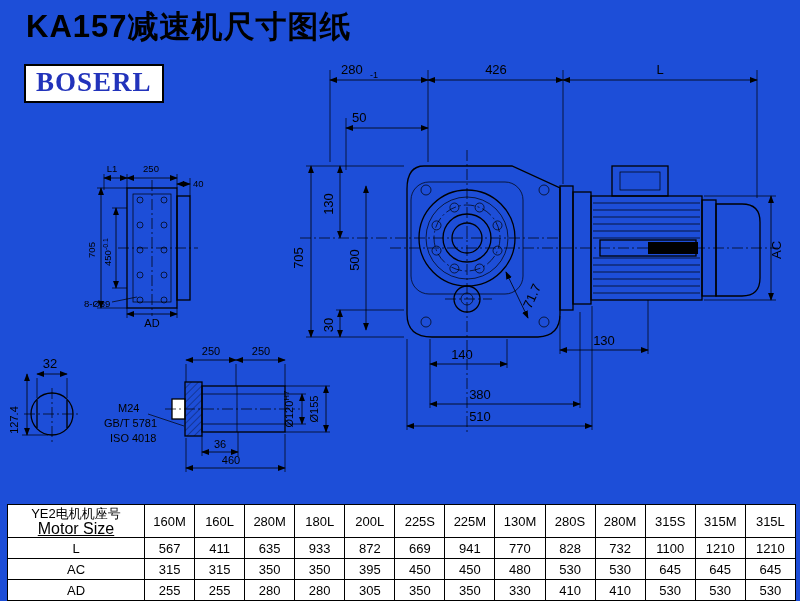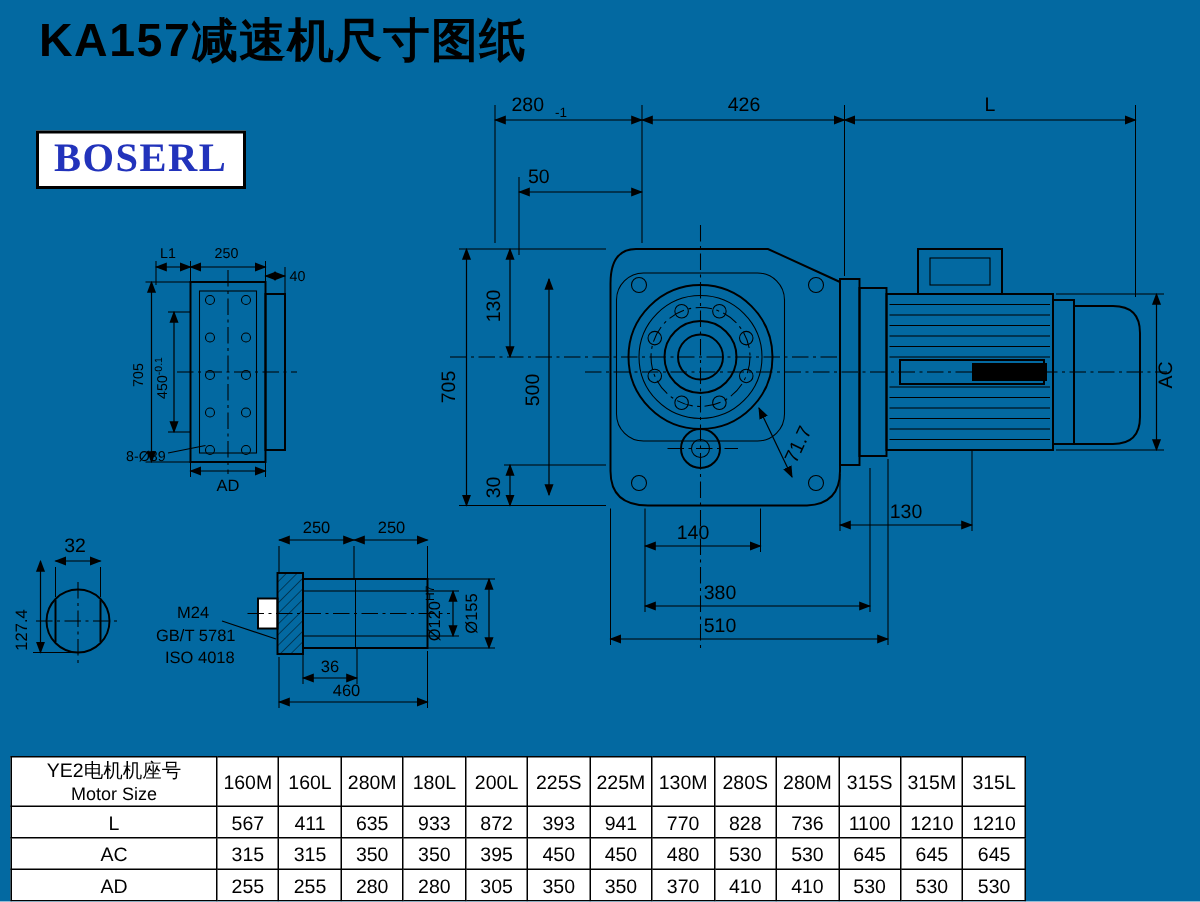--- a/index.html
+++ b/index.html
@@ -1,48 +1,48 @@
 <!DOCTYPE html>
 <html><head>
 <meta charset="utf-8">
 <style>
   * { box-sizing: border-box; }
   html,body { margin:0; padding:0; background:#fff; }
-  .page { position:relative; width:800px; height:601px; background:#0369a1;
+  .page { position:relative; width:800px; height:601px; background:#1d4ed8;
           font-family:"Liberation Sans", sans-serif; overflow:hidden; }
   .title { position:absolute; left:26px; top:6px; font-size:31px; font-weight:bold;
            color:#000; letter-spacing:1px; white-space:nowrap; }
   .logo { position:absolute; left:24px; top:64px; border:2px solid #000; background:#fff;
-          padding:1px 10px 3px 10px;margin-top:23px; }
+          padding:1px 10px 3px 10px; }
   .logo-text { font-family:"Liberation Serif", serif; font-size:27px; font-weight:bold;
                letter-spacing:1px; }
   .drawing { position:absolute; left:0; top:0; }
 
   
   .out  { fill:none; stroke:#000; stroke-width:1.3; }
   .thin { fill:none; stroke:#000; stroke-width:0.7; }
   .dim  { fill:none; stroke:#000; stroke-width:0.8; }
   .ext  { fill:none; stroke:#000; stroke-width:0.7; }
   .cl   { fill:none; stroke:#000; stroke-width:0.7; stroke-dasharray:11 3 2 3; }
   svg text { fill:#000; }
   .t  { font-family:"Liberation Sans", sans-serif; font-size:13px; }
   .tm { font-family:"Liberation Sans", sans-serif; font-size:11px; }
   .tt { font-family:"Liberation Sans", sans-serif; font-size:9.5px; }
   .ts { font-size:9px; }
 
   
-  .dim-table { position:absolute; left:7px; top:504px; width:677px;
+  .dim-table { position:absolute; left:7px; top:504px; width:789px;
                border-collapse:collapse; table-layout:fixed; background:#fff; }
   .dim-table th, .dim-table td { border:1px solid #000; text-align:center; padding:0;
                font-weight:normal; font-size:13px; color:#000; overflow:hidden; }
   .dim-table .label-col { width:137px; }
   .dim-table tr.hdr { height:33px; }
   .dim-table tr.datarow { height:21px; }
   .hdr-line1 { font-size:13px; line-height:16px; }
-  .hdr-line2 { font-size:12px; line-height:14px; }
+  .hdr-line2 { font-size:16px; line-height:14px;text-decoration:underline; }
 </style>
 </head>
 <body>
 
 <div class="page">
 
   <div class="title">KA157减速机尺寸图纸</div>
 
   <div class="logo">
     <span class="logo-text" style="color: rgb(34, 51, 187);">BOSERL</span>
@@ -286,25 +286,25 @@
       <th>315M</th>
       <th>315L</th>
     </tr>
     <tr class="datarow">
       <td>L</td>
       <td>567</td>
       <td>411</td>
       <td>635</td>
       <td>933</td>
       <td>872</td>
-      <td>393</td>
+      <td>669</td>
       <td>941</td>
       <td>770</td>
       <td>828</td>
-      <td>736</td>
+      <td>732</td>
       <td>1100</td>
       <td>1210</td>
       <td>1210</td>
     </tr>
     <tr class="datarow">
       <td>AC</td>
       <td>315</td>
       <td>315</td>
       <td>350</td>
       <td>350</td>
@@ -320,21 +320,21 @@
     </tr>
     <tr class="datarow">
       <td>AD</td>
       <td>255</td>
       <td>255</td>
       <td>280</td>
       <td>280</td>
       <td>305</td>
       <td>350</td>
       <td>350</td>
-      <td>370</td>
+      <td>330</td>
       <td>410</td>
       <td>410</td>
       <td>530</td>
       <td>530</td>
       <td>530</td>
     </tr>
   </tbody>
     </table>
 
 </div>

